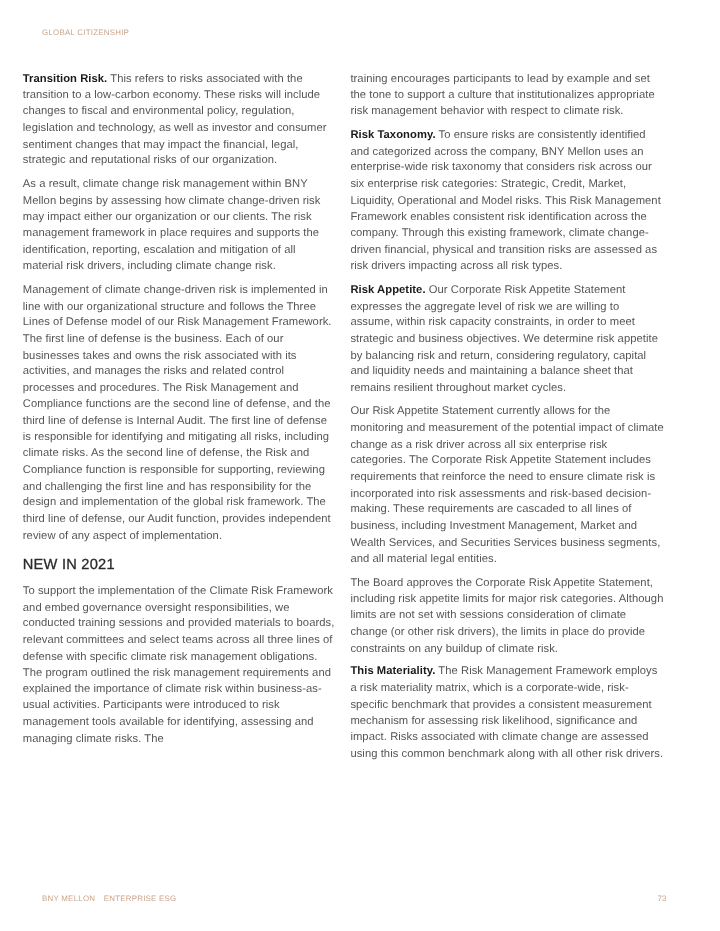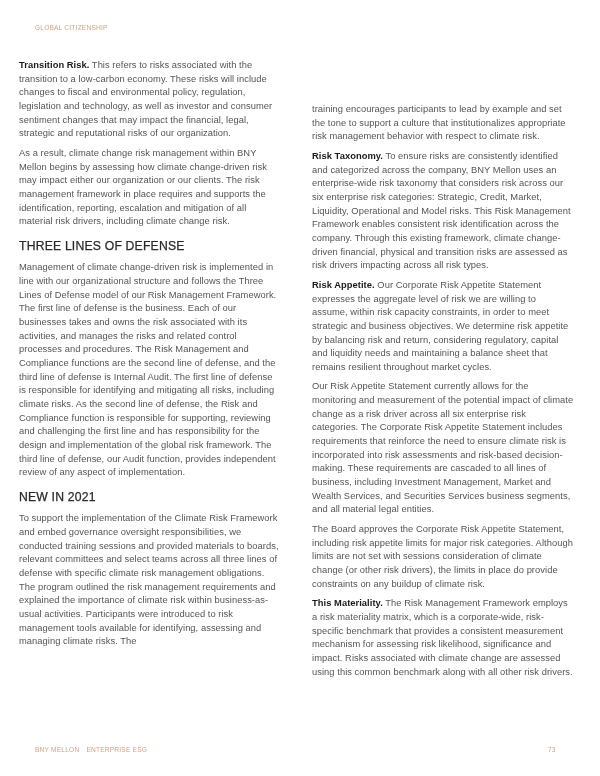--- a/index.html
+++ b/index.html
@@ -4,21 +4,21 @@
   <style>
     * { box-sizing: border-box; margin: 0; padding: 0; }
     html, body { width: 600px; height: 776px; background: #ffffff; overflow: hidden; }
     body { position: relative; font-family: "Liberation Sans", sans-serif; color: #4a4a4a; }
     .running-head {
       position: absolute; left: 35px; top: 24px;
       font-size: 6.6px; letter-spacing: 0.2px; color: #c9a48a; text-transform: uppercase;
     }
     .col { position: absolute; top: 59px; width: 262px; }
     .col-left { left: 19px; }
-    .col-right { left: 312px; margin-top: 44px; }
+    .col-right { left: 292px; }
     p {
       font-size: 9.35px; line-height: 13.65px; color: #555555; margin-bottom: 6px;
       letter-spacing: 0.05px;
     }
     p b { color: #1a1a1a; font-weight: bold; }
     h2 {
       font-size: 12.2px; line-height: 15.5px; font-weight: normal; color: #2a2a2a;
       letter-spacing: 0.2px; margin-top: 10px; margin-bottom: 7px;
       -webkit-text-stroke: 0.25px #2a2a2a;
     }
@@ -34,21 +34,20 @@
   </style>
 </head>
 <body>
 
 <div class="running-head">GLOBAL CITIZENSHIP</div>
 
 <div class="col col-left">
   <p><b>Transition Risk.</b><span> This refers to risks associated with the transition to a low-carbon economy. These risks will include changes to fiscal and environmental policy, regulation, legislation and technology, as well as investor and consumer sentiment changes that may impact the financial, legal, strategic and reputational risks of our organization.</span></p>
   <p>As a result, climate change risk management within BNY Mellon begins by assessing how climate change-driven risk may impact either our organization or our clients. The risk management framework in place requires and supports the identification, reporting, escalation and mitigation of all material risk drivers, including climate change risk.</p>
 
-  <h2>THREE LINES OF DEFENSE</h2>
   <p>Management of climate change-driven risk is implemented in line with our organizational structure and follows the Three Lines of Defense model of our Risk Management Framework. The first line of defense is the business. Each of our businesses takes and owns the risk associated with its activities, and manages the risks and related control processes and procedures. The Risk Management and Compliance functions are the second line of defense, and the third line of defense is Internal Audit. The first line of defense is responsible for identifying and mitigating all risks, including climate risks. As the second line of defense, the Risk and Compliance function is responsible for supporting, reviewing and challenging the first line and has responsibility for the design and implementation of the global risk framework. The third line of defense, our Audit function, provides independent review of any aspect of implementation.</p>
 
   <h2 style="">
     <span>NEW IN 2021</span><br>
   </h2>
   <p>To support the implementation of the Climate Risk Framework and embed governance oversight responsibilities, we conducted training sessions and provided materials to boards, relevant committees and select teams across all three lines of defense with specific climate risk management obligations. The program outlined the risk management requirements and explained the importance of climate risk within business-as-usual activities. Participants were introduced to risk management tools available for identifying, assessing and managing climate risks. The</p>
 </div>
 
 <div class="col col-right">
   <p>training encourages participants to lead by example and set the tone to support a culture that institutionalizes appropriate risk management behavior with respect to climate risk.</p>

